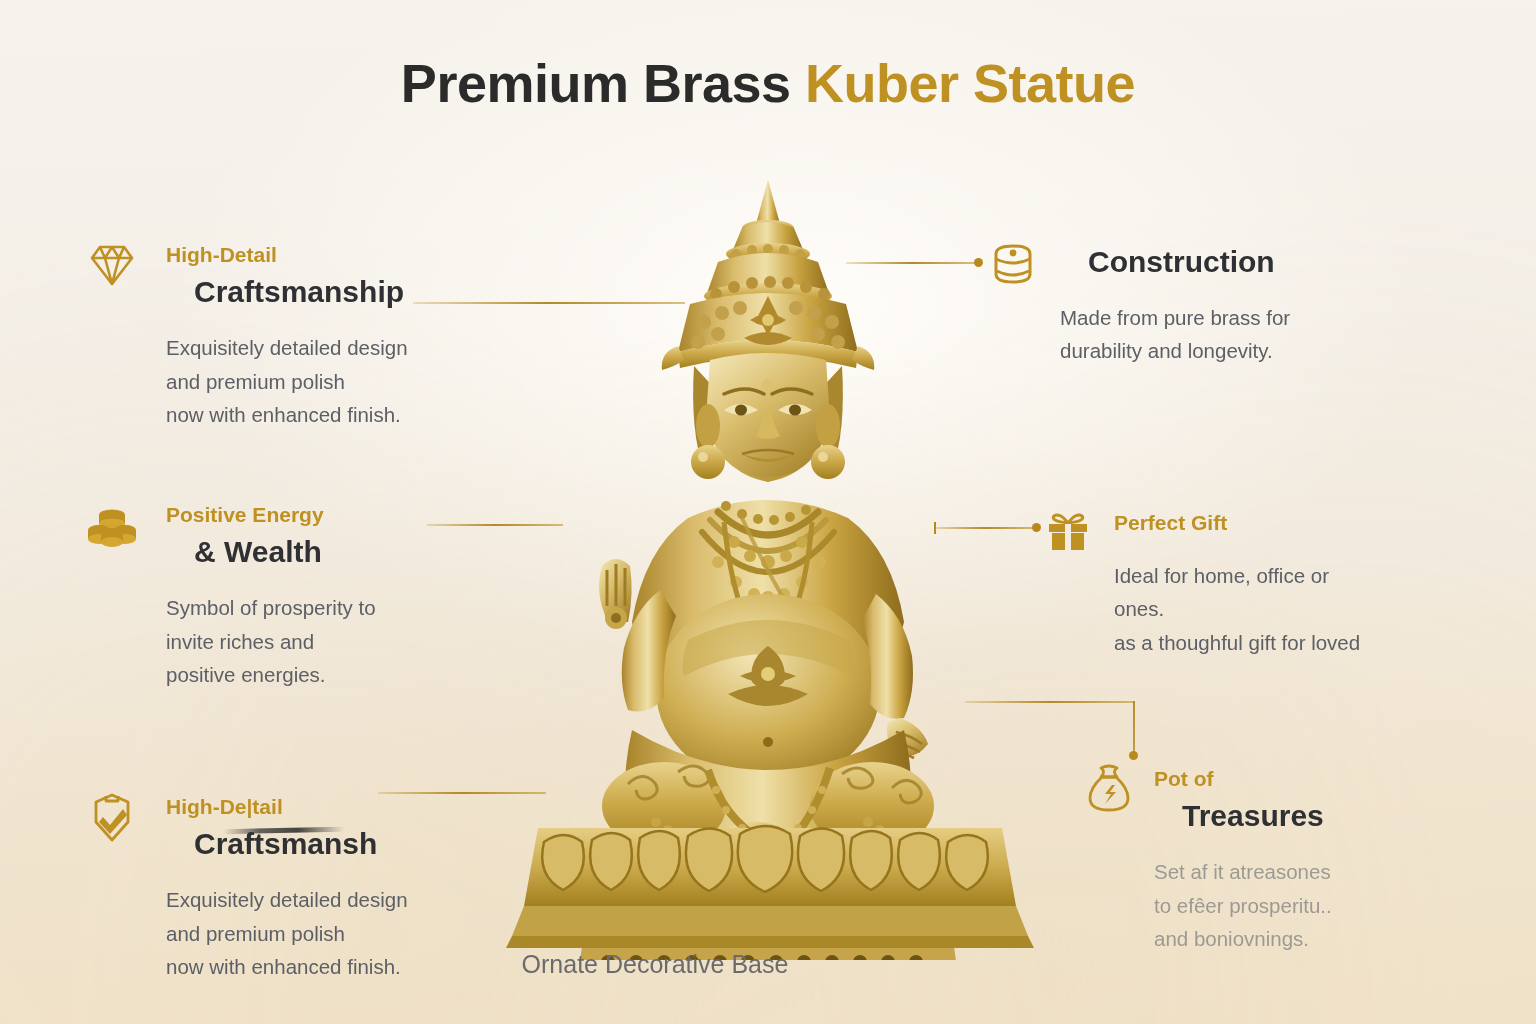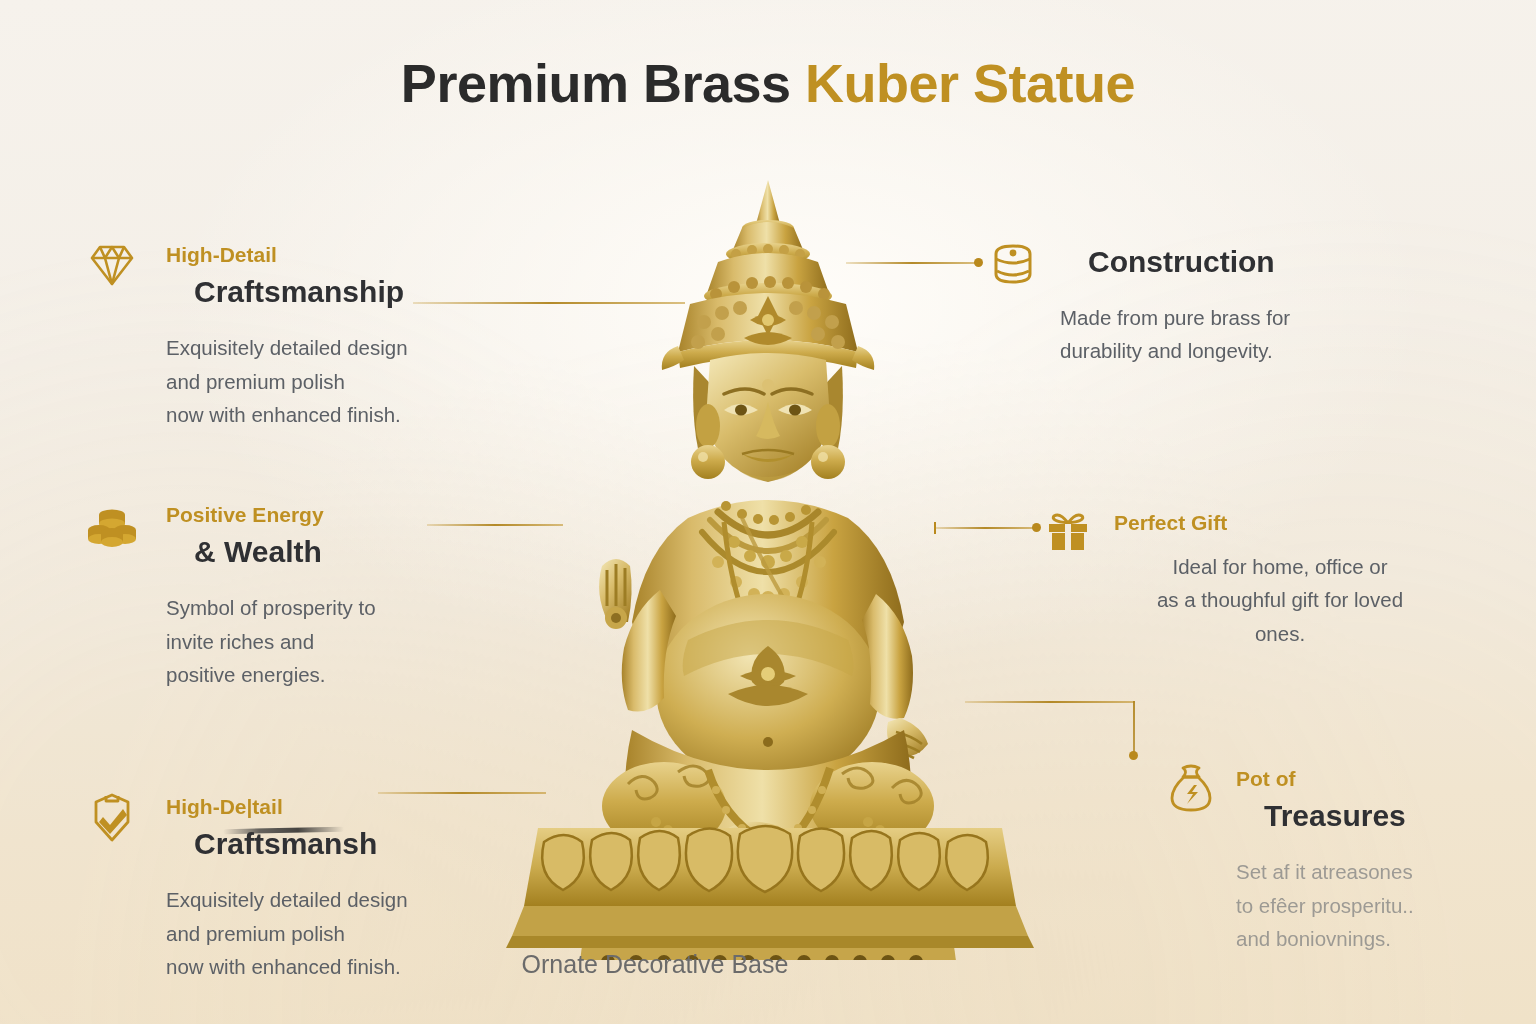--- a/index.html
+++ b/index.html
@@ -462,29 +462,29 @@
           <path d="M22 13 Q14 2 8 6 Q4 11 22 13"></path>
           <path d="M22 13 Q30 2 36 6 Q40 11 22 13"></path>
         </g>
         <rect x="3" y="14" width="38" height="8" fill="#bf9022"></rect>
         <rect x="6" y="23" width="32" height="17" fill="#bf9022"></rect>
         <rect x="19" y="14" width="6" height="26" fill="#f3ece0"></rect>
       </svg>
     </div>
     <div class="txt">
       <div class="h1l">Perfect Gift</div>
-      <div class="body" style="margin-top:12px;text-align:center;">
+      <div class="body" style="margin-top:21px;">
         <div>Ideal for home, office or</div>
+        <div>ones.</div>
         <div>as a thoughful gift for loved</div>
-        <div>ones.</div>
       </div>
     </div>
   </div>
 
-  <div class="feat right" style="left:1168px;top:764px;width:360px;">
+  <div class="feat right" style="left:1086px;top:764px;width:360px;">
     <div class="icon" style="top:0;">
       <svg width="46" height="50" viewBox="0 0 46 50">
         <g fill="none" stroke="#bf9022" stroke-width="2.8" stroke-linejoin="round">
           <path d="M15 4 Q23 0 31 4 Q26 8 31 13 L15 13 Q20 8 15 4 Z"></path>
           <path d="M16 13 Q4 24 4 34 Q4 46 23 46 Q42 46 42 34 Q42 24 30 13 Z"></path>
         </g>
         <path d="M26 21 L19 30 L25 30 L19 40 L30 28 L24 28 L29 21 Z" fill="#bf9022"></path>
       </svg>
     </div>
     <div class="txt">

